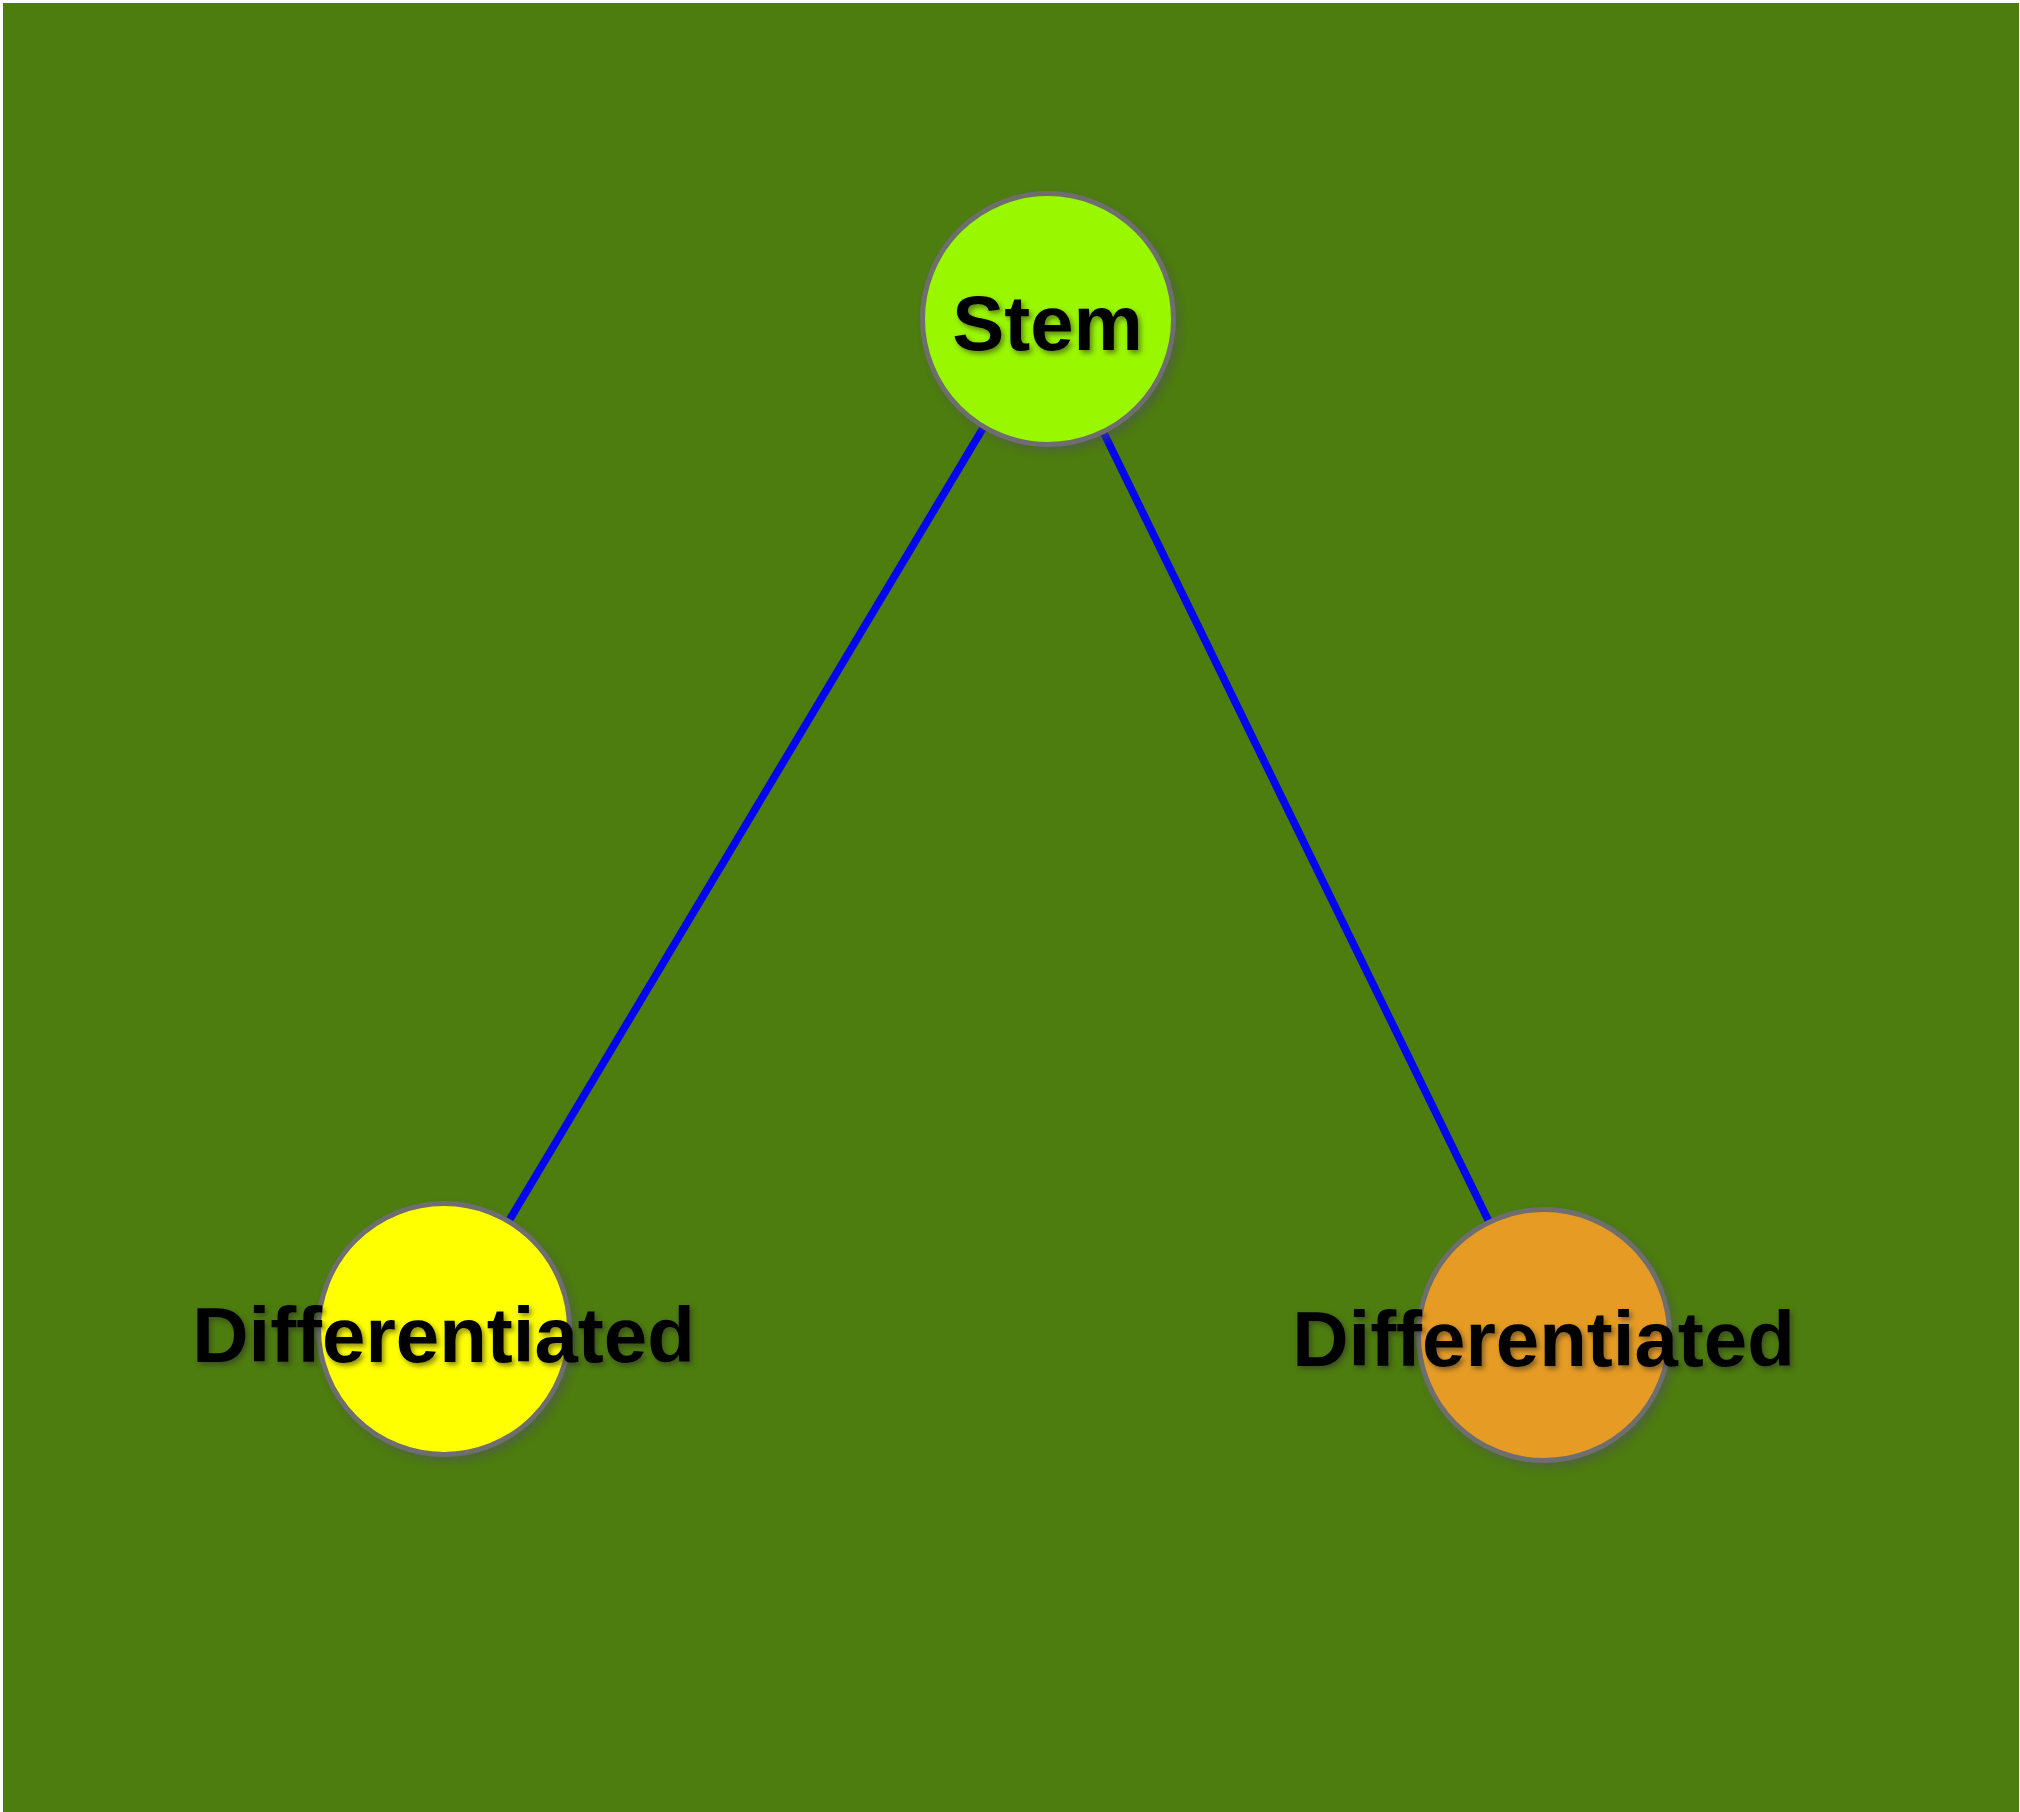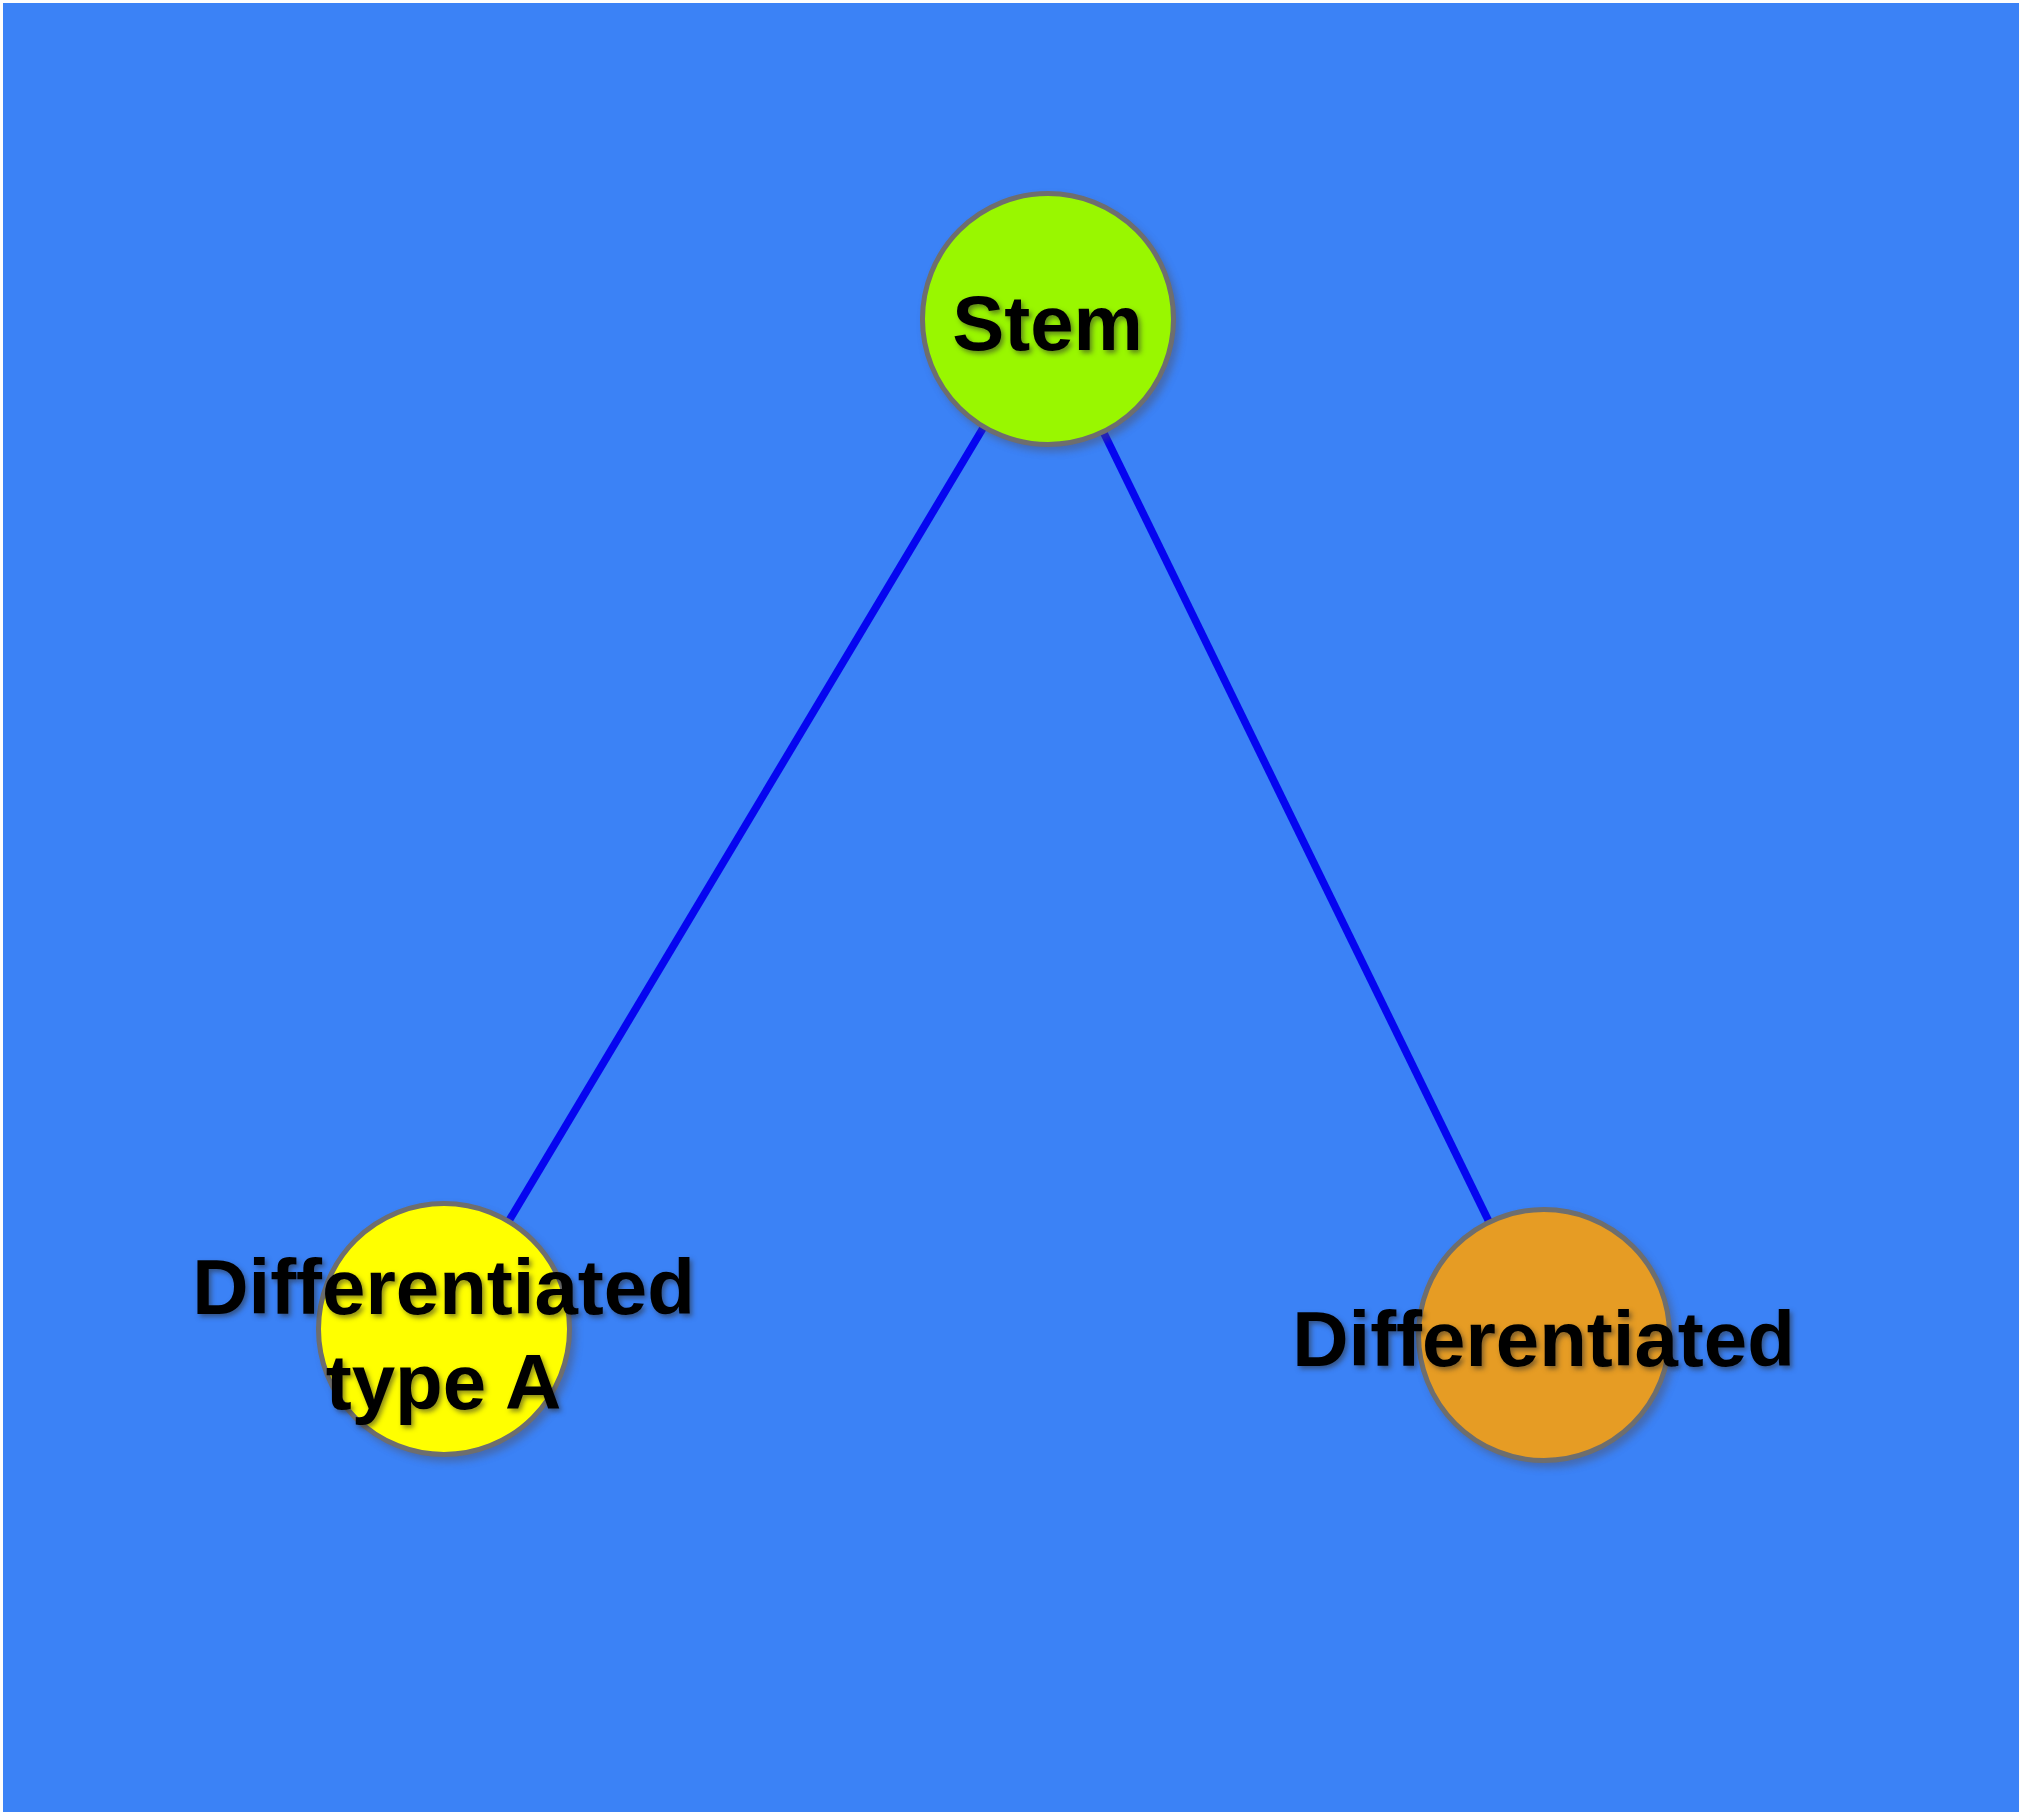--- a/index.html
+++ b/index.html
@@ -64,40 +64,39 @@
   }
   .label-stem   { left: 1045px; top: 320px;  }
   .label-type-a { left: 441px;  top: 1332px; }
   .label-type-b { left: 1541px; top: 1336px; }
   .label-line { display: block; }
 </style>
 </head>
 <body>
 
 <div class="page">
-  <div class="canvas" data-bind-style="background-color:diagram.colors.background" style="background-color: #3b82f6;">
+  <div class="canvas" data-bind-style="background-color:diagram.colors.background" style="background-color: #4d7c0f;">
 
     <svg class="edges" viewBox="0 0 2384 2138" xmlns="http://www.w3.org/2000/svg">
       <line class="edge" data-bind-style="stroke:diagram.colors.edge" x1="1233" y1="373" x2="520" y2="1565" style="stroke: rgb(5, 5, 240);"></line>
       <line class="edge" data-bind-style="stroke:diagram.colors.edge" x1="1233" y1="373" x2="1818" y2="1571" style="stroke: rgb(5, 5, 240);"></line>
     </svg>
 
     <div class="node node-stem" data-bind-style="background-color:diagram.nodes.0.fill;border-color:diagram.colors.node_border" style="background-color: rgb(153, 247, 0); border-color: rgb(110, 110, 110);"></div>
 
     <div class="node node-type-a" data-bind-style="background-color:diagram.nodes.1.fill;border-color:diagram.colors.node_border" style="background-color: rgb(255, 255, 0); border-color: rgb(110, 110, 110);"></div>
 
     <div class="node node-type-b" data-bind-style="background-color:diagram.nodes.2.fill;border-color:diagram.colors.node_border" style="background-color: rgb(230, 156, 36); border-color: rgb(110, 110, 110);"></div>
 
     <div class="node-label label-stem" data-bind-style="color:diagram.colors.label_text" style="color: rgb(0, 0, 0);">
       <span class="label-line" data-bind="diagram.nodes.0.label_lines.0">Stem</span>
     </div>
 
     <div class="node-label label-type-a" data-bind-style="color:diagram.colors.label_text" style="color: rgb(0, 0, 0);">
       <span class="label-line" data-bind="diagram.nodes.1.label_lines.0">Differentiated</span>
-      <span class="label-line" data-bind="diagram.nodes.1.label_lines.1">type A</span>
     </div>
 
     <div class="node-label label-type-b" data-bind-style="color:diagram.colors.label_text" style="color: rgb(0, 0, 0);">
       <span class="label-line" data-bind="diagram.nodes.2.label_lines.0">Differentiated</span>
     </div>
 
   </div>
 </div>
 
 

